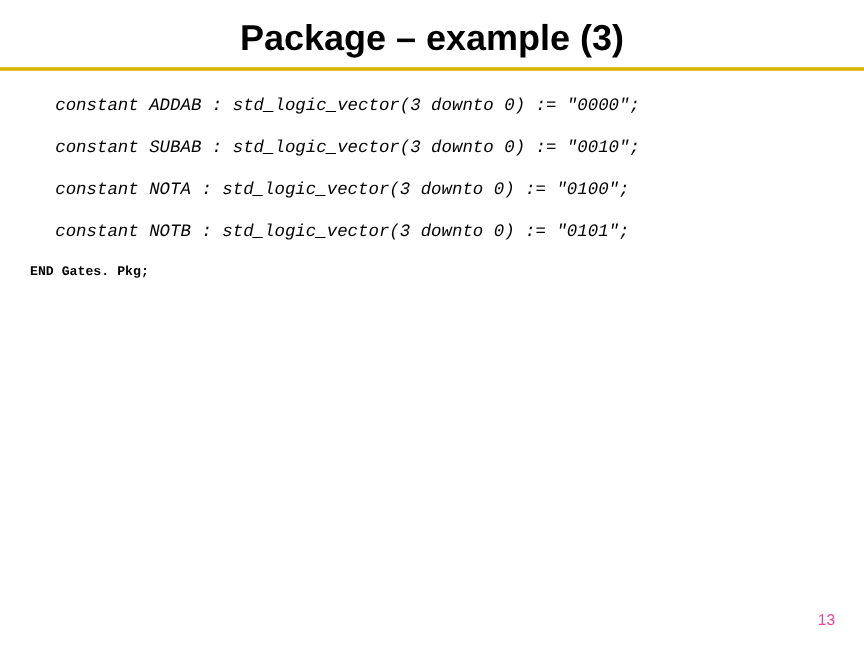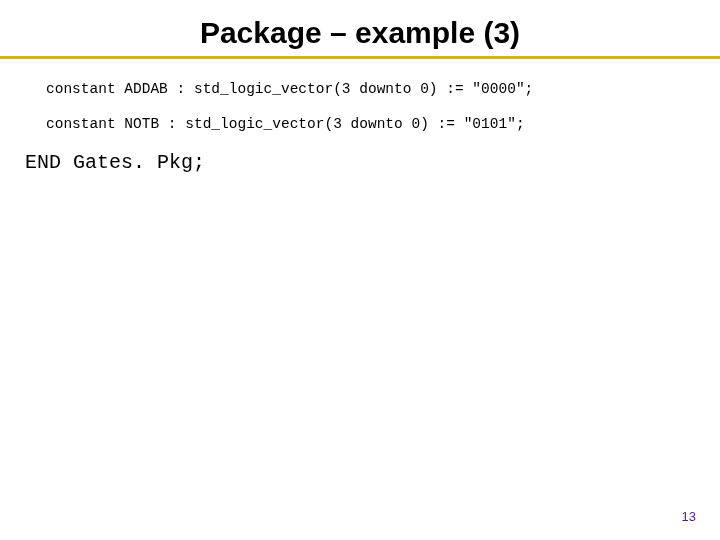--- a/index.html
+++ b/index.html
@@ -8,46 +8,49 @@
   .title { font-size: 30px; font-weight: bold; color: #000; text-align: center; margin-bottom: 0px; }
   .rule { height: 3px; background: #d9b300; margin: 6px -30px 22px -30px; }
   .code { padding: 0 16px; }
   .codeLine {
     font-family: "Courier New", Courier, monospace;
     font-size: 14.5px;
     color: #000;
     white-space: pre;
     letter-spacing: 0;
     margin-bottom: 19px;
+    font-style: italic;
   }
   .endLine {
     font-family: "Courier New", Courier, monospace;
-    font-size: 20px;
-    font-weight: normal;
+    font-size: 11px;
+    font-weight: bold;
     color: #000;
     margin-top: 10px;
     margin-left: -5px;
     white-space: pre;
   }
   .pageNum {
     position: absolute;
     bottom: 16px;
     right: 24px;
     font-size: 13px;
-    color: #4c1d95;
+    color: #ec4899;
   }
 </style>
 </head>
 <body>
 
 <div class="slide">
   <div class="title">Package – example (3)</div>
   <div class="rule"></div>
 
   <div class="code">
     <div class="codeLine">constant ADDAB : std_logic_vector(3 downto 0) := "0000";</div>
+    <div class="codeLine">constant SUBAB : std_logic_vector(3 downto 0) := "0010";</div>
+    <div class="codeLine">constant NOTA : std_logic_vector(3 downto 0) := "0100";</div>
     <div class="codeLine">constant NOTB : std_logic_vector(3 downto 0) := "0101";</div>
   </div>
 
   <div class="endLine">END Gates. Pkg;</div>
 
   <div class="pageNum">13</div>
 </div>
 
 </body></html>

